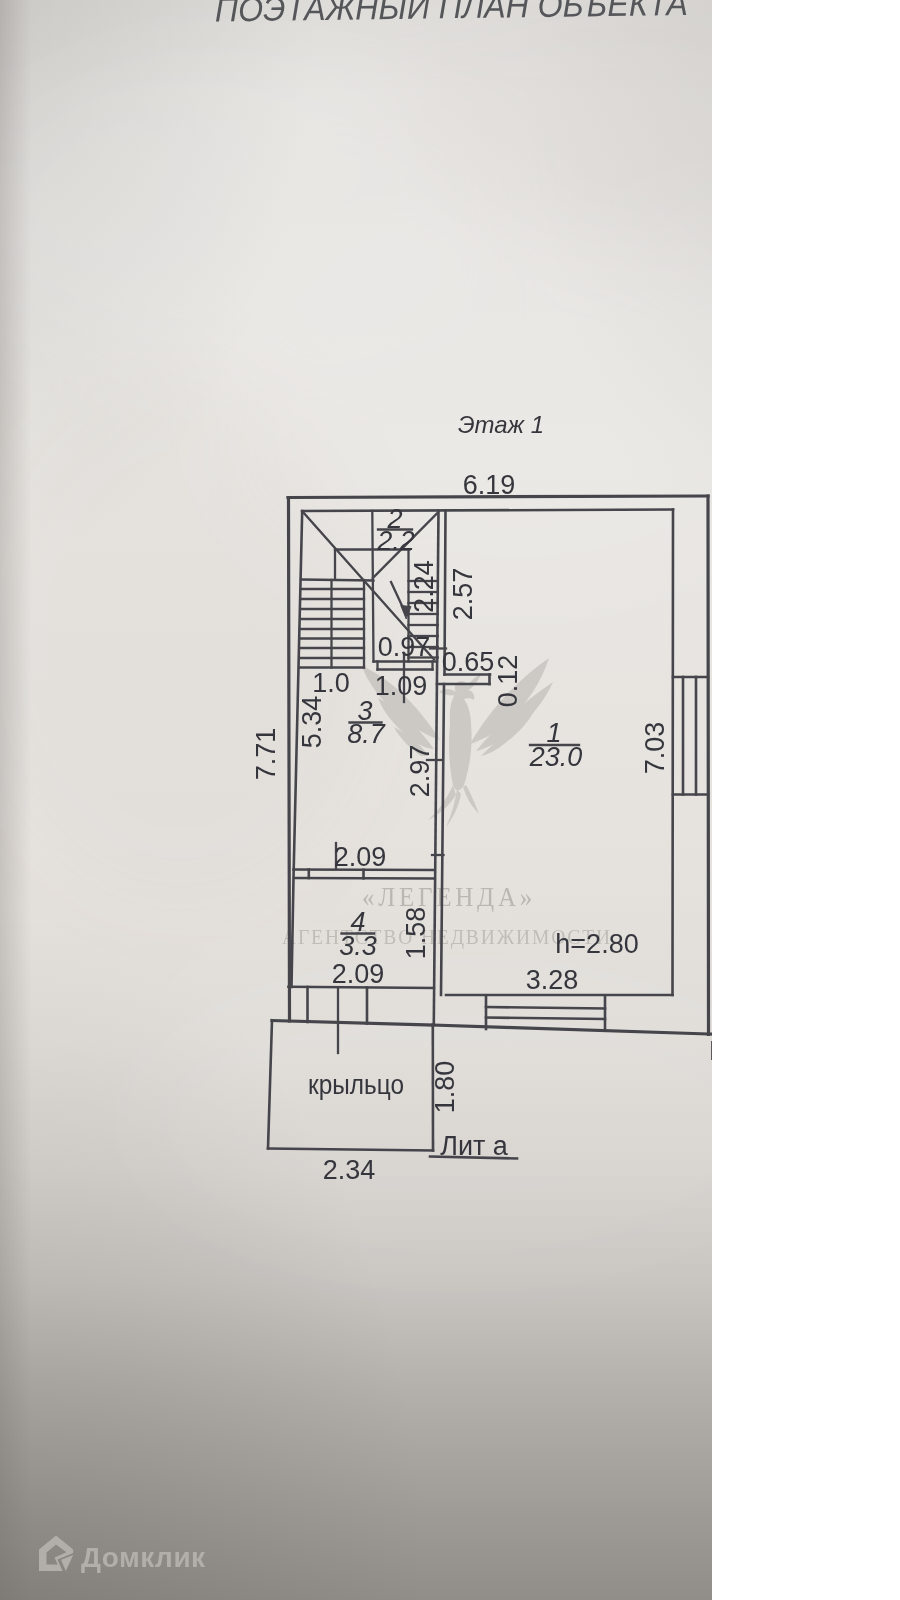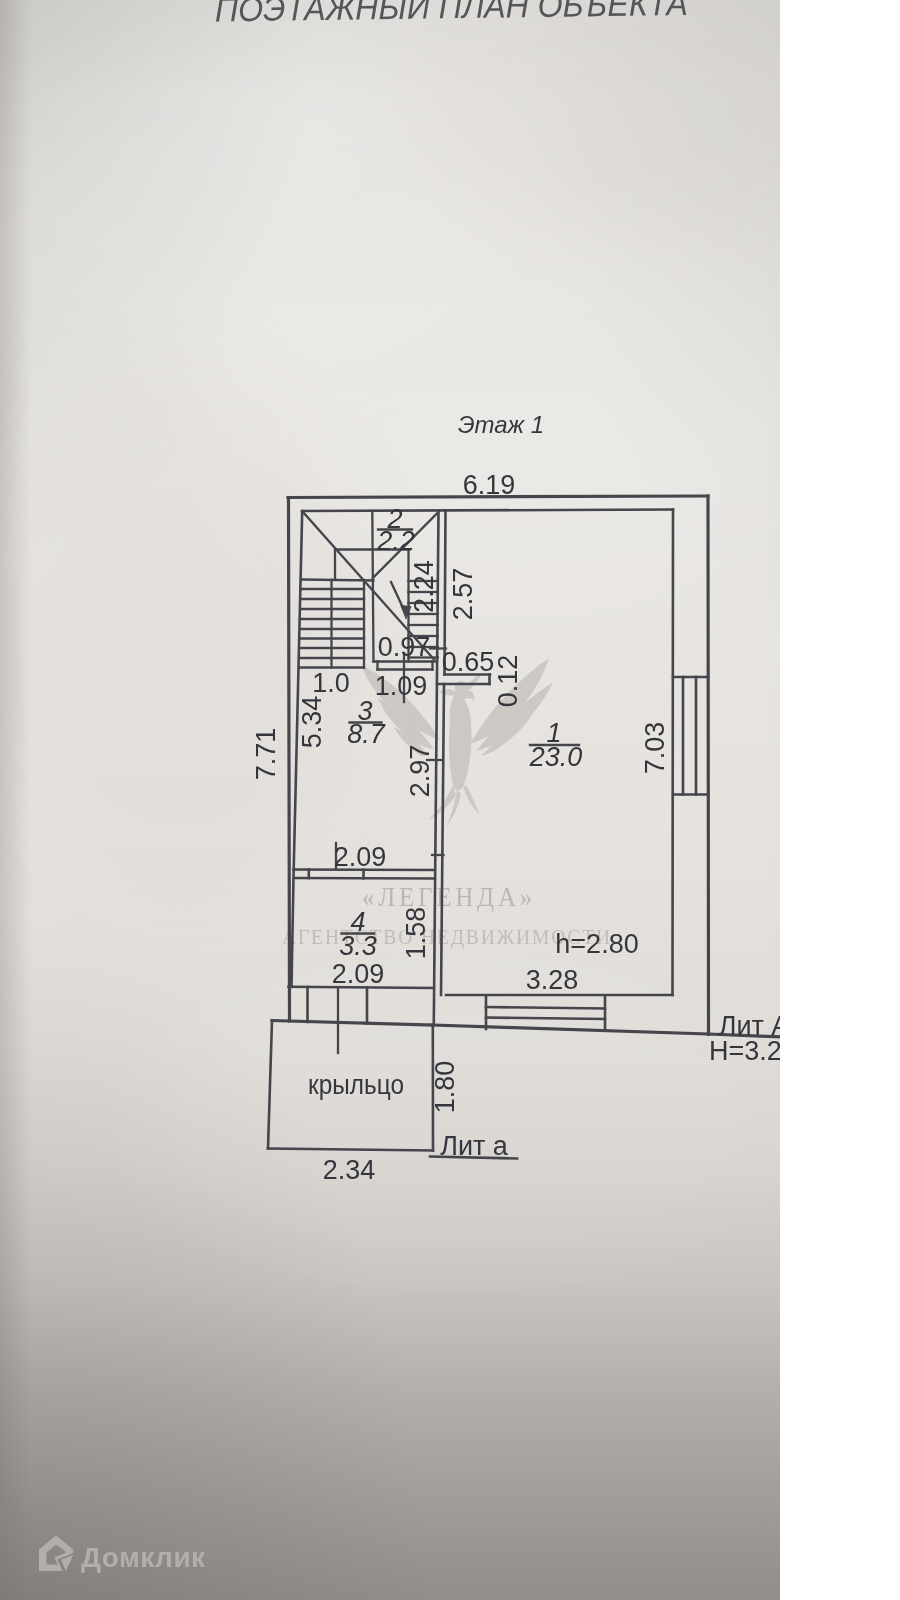--- a/index.html
+++ b/index.html
@@ -1,16 +1,16 @@
 <!DOCTYPE html>
 <html><head>
 <meta charset="utf-8">
 <style>
   html,body{margin:0;padding:0;}
-  #page{position:relative;width:780px;height:1600px;overflow:hidden;
+  #page{position:relative;width:712px;height:1600px;overflow:hidden;
     font-family:"Liberation Sans",sans-serif;}
 </style>
 </head>
 <body>
 <div id="page">
 <svg width="900" height="1600" viewBox="0 0 900 1600">
 <defs>
   <linearGradient id="bgv" x1="0" y1="0" x2="0" y2="1">
     <stop offset="0" stop-color="#dedcd9"></stop>
     <stop offset="0.06" stop-color="#e5e3e0"></stop>

